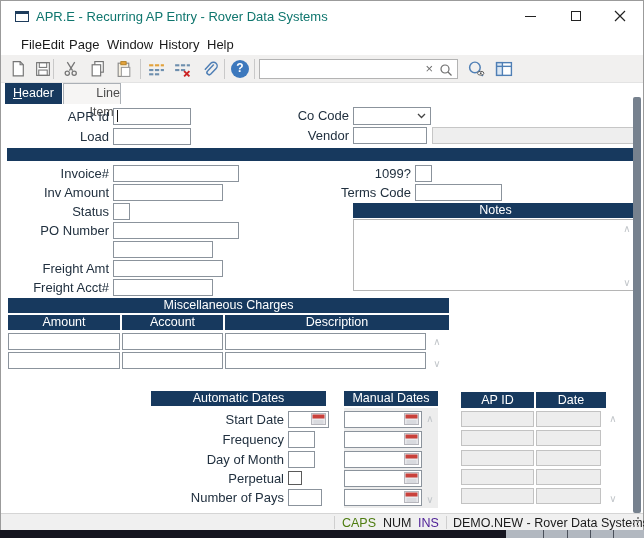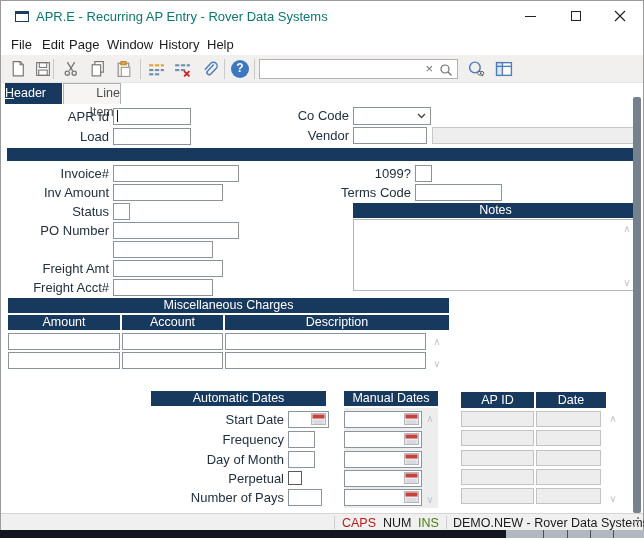--- a/index.html
+++ b/index.html
@@ -16,21 +16,21 @@
   .menubar{position:absolute;left:0;top:30px;width:642px;height:24px;background:#fff}
   .menu-item{position:absolute;top:4px;font-size:13px;color:#1a1a1a;padding:2px 3px;cursor:default}
   
   .toolbar{position:absolute;left:0;top:54px;width:642px;height:28px;background:#f1f0ef;border-bottom:1px solid #e3e3e3}
   .tbtn{position:absolute;top:59px;width:18px;height:18px}
   .tsep{position:absolute;top:58px;width:1px;height:20px;background:#c9c9c9}
   .searchbox{position:absolute;left:258px;top:58px;width:199px;height:20px;background:#fff;border:1px solid #b3b3b3}
   .searchbox input{position:absolute;left:2px;top:1px;width:165px;height:16px;border:none;outline:none;font:12px "Liberation Sans",sans-serif}
   .sb-clear{position:absolute;right:24px;top:1px;font-size:13px;color:#6e6e6e;cursor:default}
   
-  .tab-active{position:absolute;left:4px;top:82px;width:57px;height:21px;background:#17395e;color:#fff;font-size:12.5px;text-align:left;line-height:21px}
+  .tab-active{position:absolute;left:4px;top:82px;width:57px;height:21px;background:#17395e;color:#fff;font-size:12.5px;text-align:center;line-height:21px}
   .tab-idle{position:absolute;left:62px;top:82px;width:58px;height:21px;background:#f6f5f4;border:1px solid #abb0b6;border-bottom:none;color:#4c4c4c;font-size:12.5px;text-align:right;line-height:19px}
   .accel{text-decoration:underline}
   
   .lbl{position:absolute;height:17px;line-height:17px;font-size:13px;color:#21303f;text-align:right;white-space:nowrap}
   .inp{position:absolute;height:17px;border:1px solid #8b939c;background:#fff;font:12px "Liberation Sans",sans-serif;padding:0 2px;outline:none}
   .dis{position:absolute;height:17px;background:#eeeeee;border:1px solid #c6c6c6}
   .nvy{position:absolute;background:#17395e;color:#fff;font-size:12.5px;text-align:center}
   .gcell{position:absolute;height:16px;background:#ededed;border:1px solid #c2c2c2}
   .chev{position:absolute;width:14px;text-align:center;color:#c2c6ca;font-size:10px;line-height:11px;cursor:default;font-family:"DejaVu Sans",sans-serif}
   .cal{position:absolute;width:15px;height:12px}
@@ -62,21 +62,21 @@
       <span class="abs" style="left:18px;top:10px;width:10px;height:10px;border:1px solid #222"></span>
     </div>
     <div class="wbtn" style="left:596px">
       <svg class="abs" style="left:17px;top:9px" width="12" height="12">
           <path d="M1 1 L11 11 M11 1 L1 11" stroke="#222" stroke-width="1.2"></path>
         </svg>
     </div>
   </div>
 
   <div class="menubar">
-    <span class="menu-item" style="left:7px">File</span>
+    <span class="menu-item" style="left:17px">File</span>
     <span class="menu-item" style="left:38px">Edit</span>
     <span class="menu-item" style="left:65px">Page</span>
     <span class="menu-item" style="left:103px">Window</span>
     <span class="menu-item" style="left:155px">History</span>
     <span class="menu-item" style="left:203px">Help</span>
   </div>
 
   <div class="toolbar"></div>
   <svg class="tbtn" style="left:8px" viewBox="0 0 17 17">
     <path d="M4 1.5h6.5l3 3V15H4z" fill="#fefefe" stroke="#757575" stroke-width="1.1"></path>
@@ -280,23 +280,23 @@
   <div class="gcell" style="left:535px;top:468px;width:65px"></div>
   <div class="gcell" style="left:460px;top:487px;width:73px"></div>
   <div class="gcell" style="left:535px;top:487px;width:65px"></div>
   <span class="chev" style="left:605px;top:412px">∧</span>
   <span class="chev" style="left:605px;top:492px">∨</span>
 
   <div class="vscroll"></div>
 
   <div class="statusbar">
     <span class="ssep" style="left:333px"></span>
-    <span class="st" style="left:341px;color:#b91c1c">CAPS</span>
+    <span class="st" style="left:341px;color:#4d7c0f">CAPS</span>
     <span class="st" style="left:382px;color:#1a1a1a">NUM</span>
-    <span class="st" style="left:417px;color:#4d7c0f">INS</span>
+    <span class="st" style="left:417px;color:#4c1d95">INS</span>
     <span class="ssep" style="left:445px"></span>
     <span class="st" style="left:452px;color:#1a1a1a">DEMO.NEW - Rover Data Systems</span>
     <span class="grip"></span>
   </div>
 </div>
 
 <div class="bstrip-dark"></div>
 <div class="bstrip-light"></div>
 <span class="btick" style="left:543px"></span>
 <span class="btick" style="left:567px"></span>

